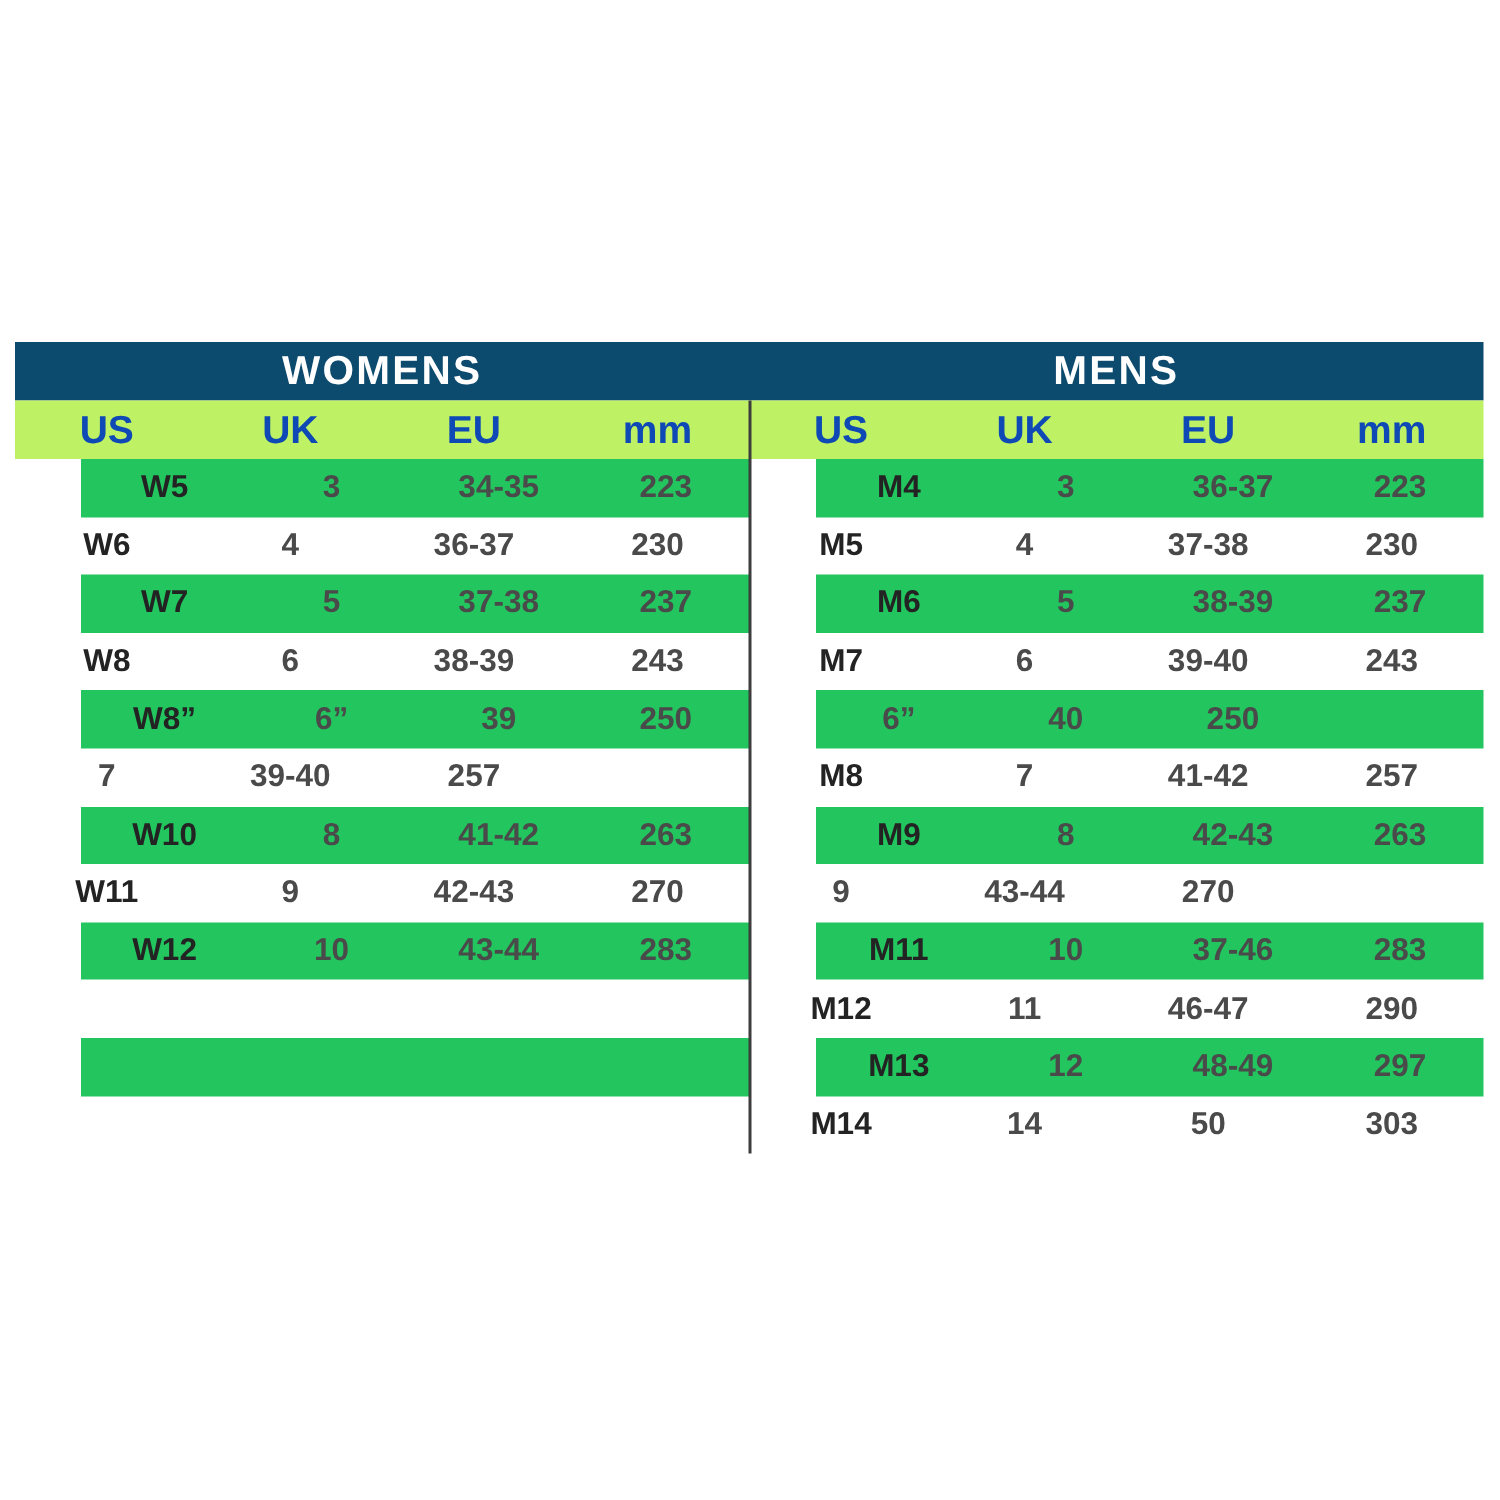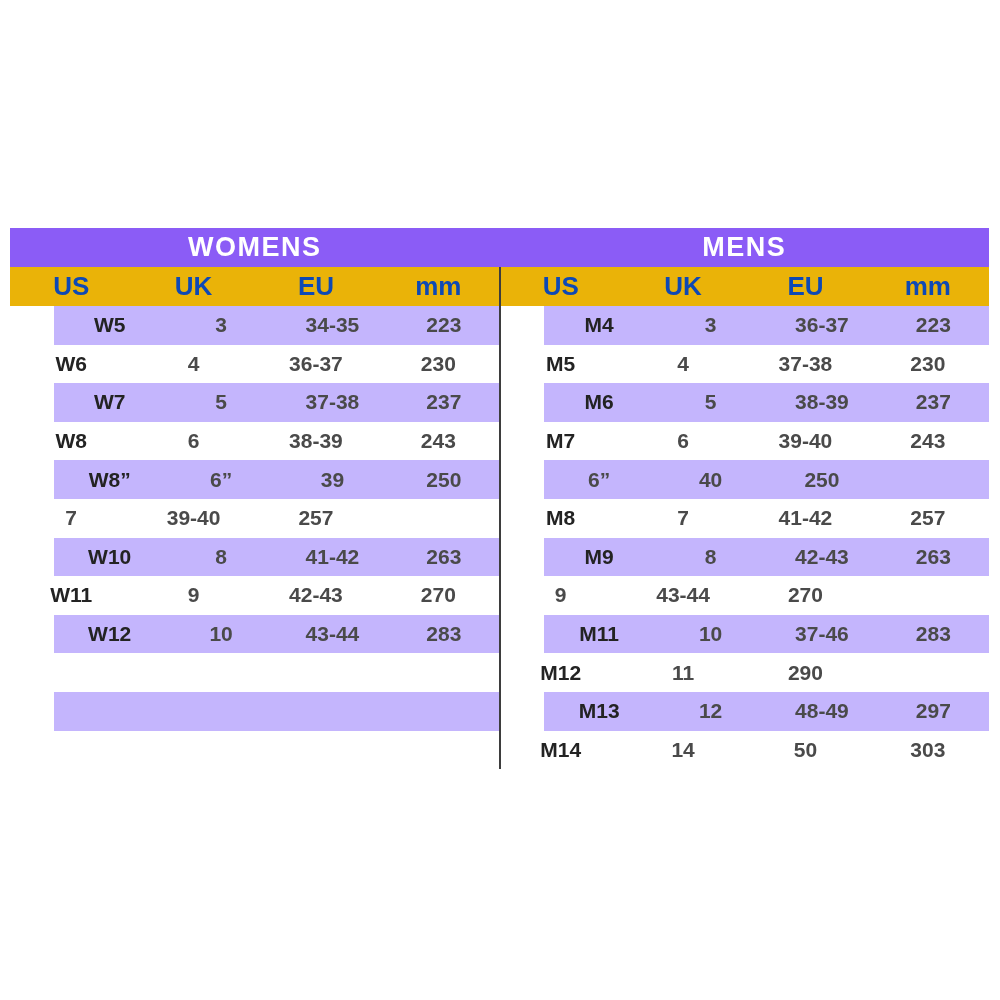--- a/index.html
+++ b/index.html
@@ -16,21 +16,21 @@
   }
   .chart {
     position: absolute;
     left: 10px;
     top: 228px;
     width: 979px;
   }
   .title-bar {
     display: flex;
     height: 39px;
-    background: #8b5cf6;
+    background: #0c4a6e;
   }
   .title-cell {
     flex: 1;
     display: flex;
     align-items: center;
     justify-content: center;
     color: #ffffff;
     font-weight: bold;
     font-size: 27px;
     letter-spacing: 1.5px;
@@ -41,24 +41,24 @@
   }
   .half {
     width: 50%;
   }
   .row {
     display: flex;
     height: 38.6px;
   }
   .row.header-row {
     height: 39px;
-    background: #eab308;
+    background: #bef264;
   }
   .row.alt {
-    background: #c4b5fd;
+    background: #22c55e;
     margin-left: 44px;
   }
   .cell {
     width: 25%;
     display: flex;
     align-items: center;
     justify-content: center;
     font-weight: bold;
     font-size: 21px;
     color: #4a4a4a;
@@ -223,20 +223,21 @@
         </div>
         <div class="row data-row alt">
           <div class="cell us-cell">M11</div>
           <div class="cell">10</div>
           <div class="cell">37-46</div>
           <div class="cell">283</div>
         </div>
         <div class="row data-row">
           <div class="cell us-cell">M12</div>
           <div class="cell">11</div>
+          <div class="cell">46-47</div>
           <div class="cell">290</div>
         </div>
         <div class="row data-row alt">
           <div class="cell us-cell">M13</div>
           <div class="cell">12</div>
           <div class="cell">48-49</div>
           <div class="cell">297</div>
         </div>
         <div class="row data-row">
           <div class="cell us-cell">M14</div>

